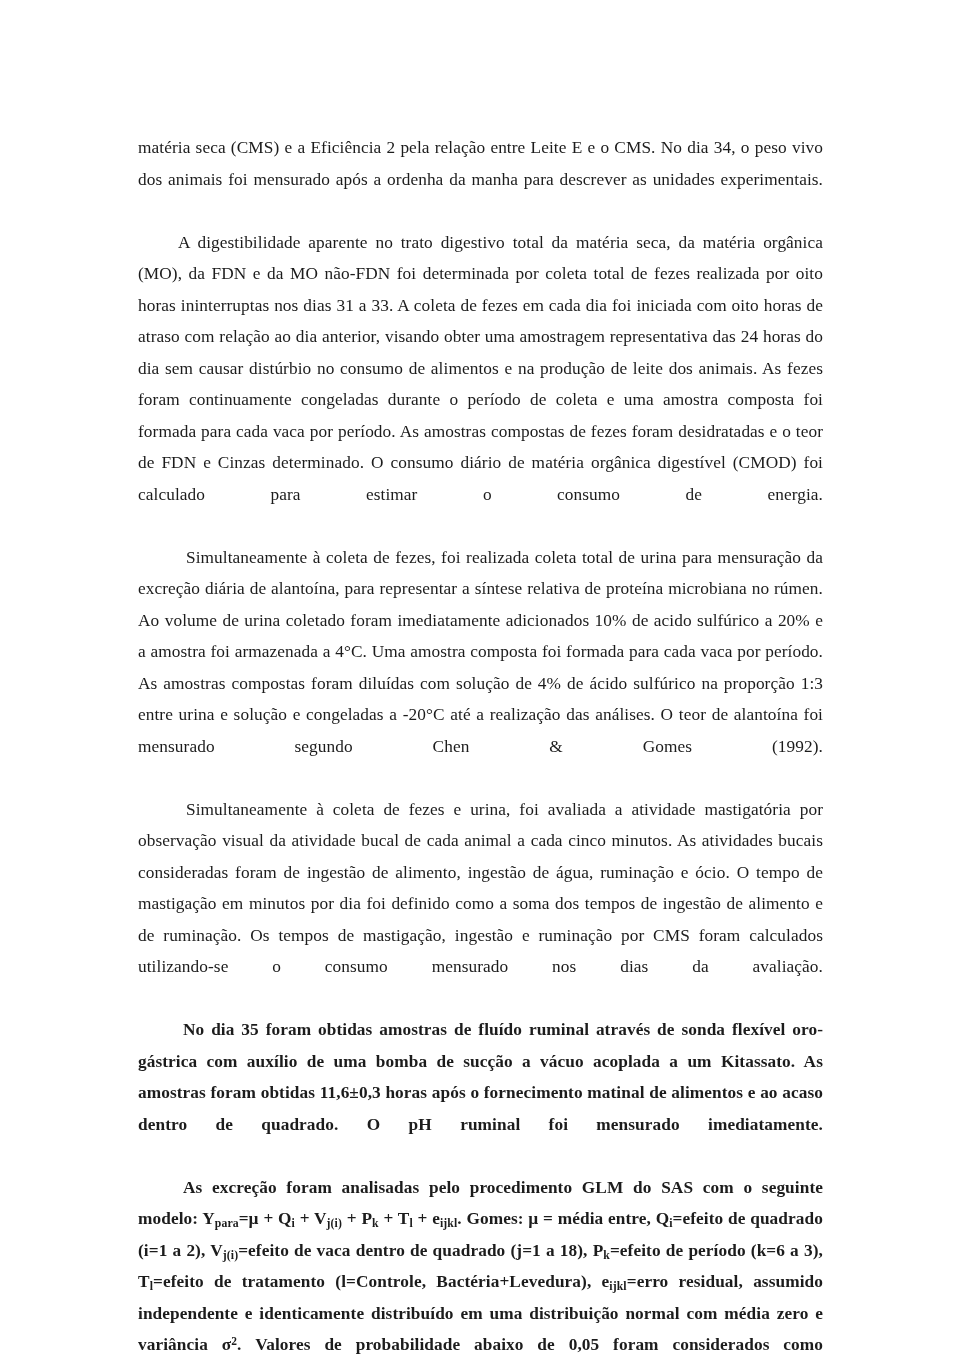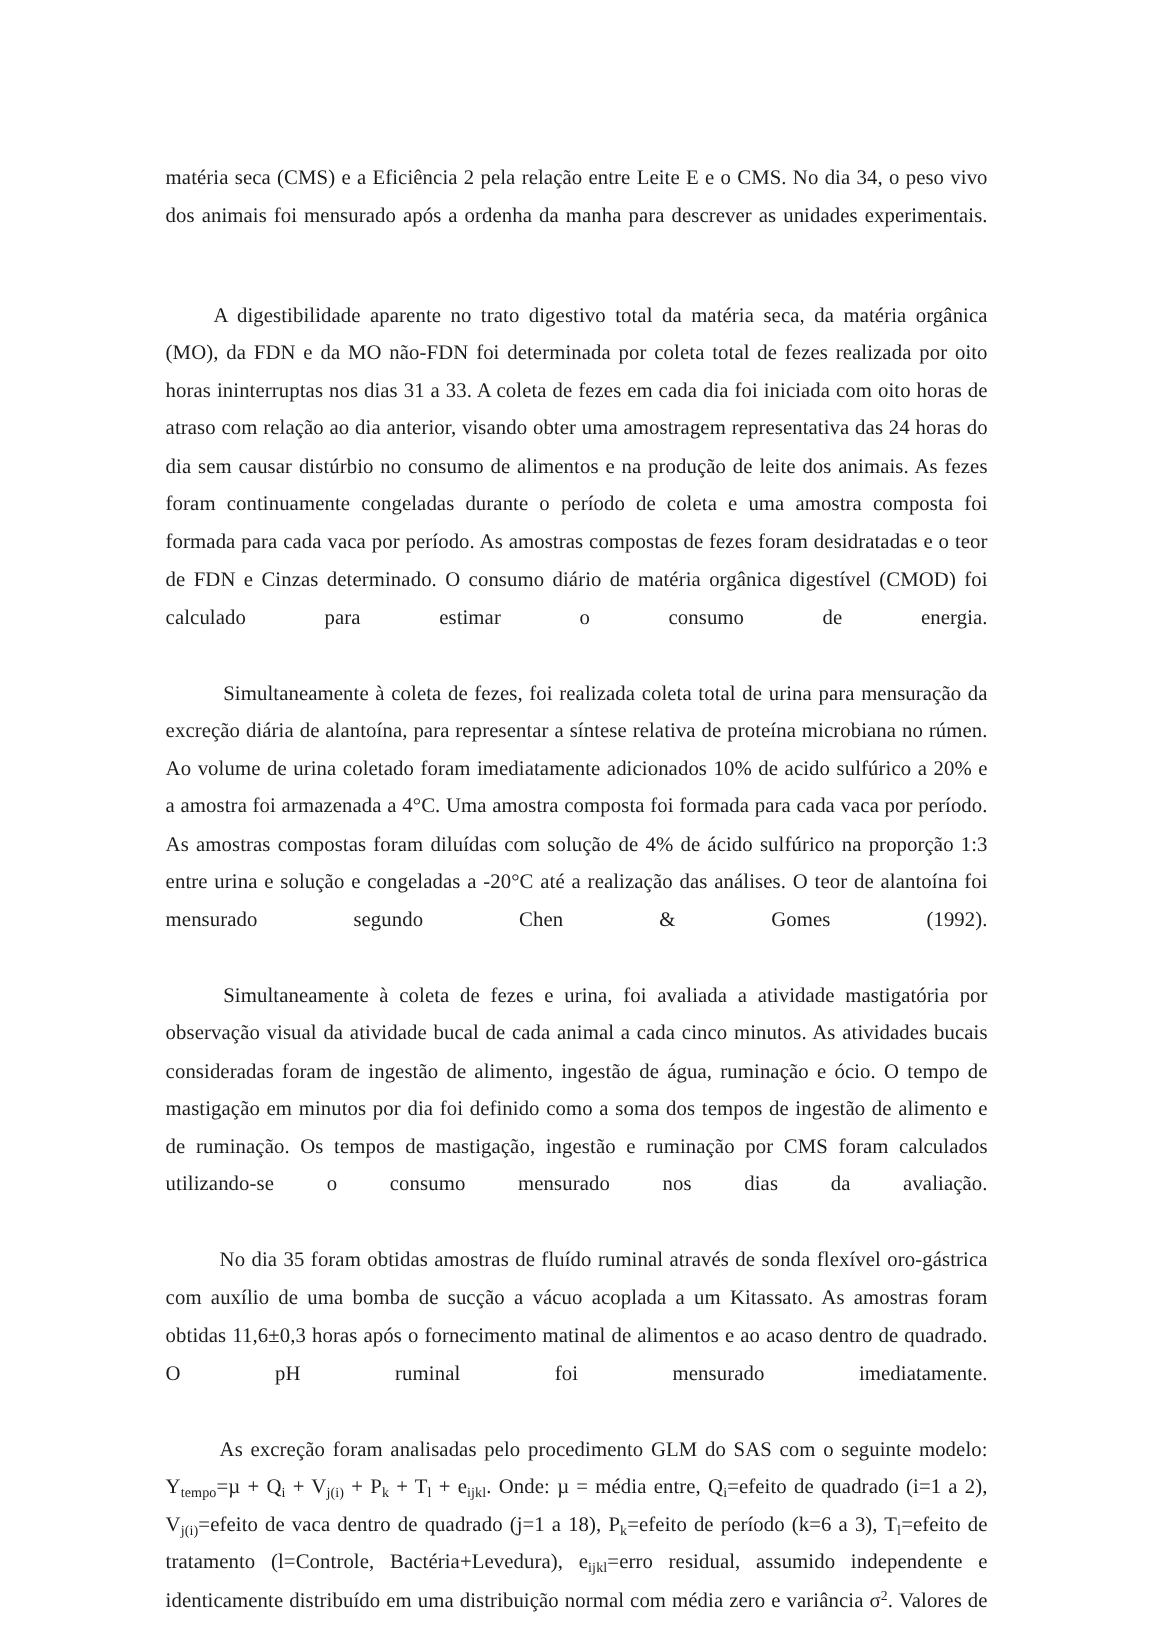--- a/index.html
+++ b/index.html
@@ -39,22 +39,22 @@
     padding: 0;
     font-size: 17.3px;
     line-height: 31.5px;
     text-align: justify;
     text-justify: inter-word;
     color: #1c1c1c;
     letter-spacing: 0.005em;
     word-spacing: 0.01em;
   }
 
-  p.para.indent-sm { text-indent: 40px; margin-top: 20px; }
-  p.para.indent-md { text-indent: 45px; }
+  p.para.indent-sm { text-indent: 40px; }
+  p.para.indent-md { text-indent: 45px; font-weight: bold; }
   p.para.indent-lg { text-indent: 48px; }
   p.para.no-indent { text-indent: 0; }
 
   
   p.para::after {
     content: "";
     display: inline-block;
     width: 100%;
   }
 
@@ -87,33 +87,33 @@
 
     <p class="para indent-lg">Simultaneamente à coleta de fezes, foi realizada coleta total de urina para mensuração da excreção diária de alantoína, para representar a síntese relativa de proteína microbiana no rúmen. Ao volume de urina coletado foram imediatamente adicionados 10% de acido sulfúrico a 20% e a amostra foi armazenada a 4°C. Uma amostra composta foi formada para cada vaca por período. As amostras compostas foram diluídas com solução de 4% de ácido sulfúrico na proporção 1:3 entre urina e solução e congeladas a -20°C até a realização das análises. O teor de alantoína foi mensurado segundo Chen &amp; Gomes (1992).</p>
 
     <p class="para indent-lg">Simultaneamente à coleta de fezes e urina, foi avaliada a atividade mastigatória por observação visual da atividade bucal de cada animal a cada cinco minutos. As atividades bucais consideradas foram de ingestão de alimento, ingestão de água, ruminação e ócio. O tempo de mastigação em minutos por dia foi definido como a soma dos tempos de ingestão de alimento e de ruminação. Os tempos de mastigação, ingestão e ruminação por CMS foram calculados utilizando-se o consumo mensurado nos dias da avaliação.</p>
 
     <p class="para indent-md">No dia 35 foram obtidas amostras de fluído ruminal através de sonda flexível oro-gástrica com auxílio de uma bomba de sucção a vácuo acoplada a um Kitassato. As amostras foram obtidas 11,6±0,3 horas após o fornecimento matinal de alimentos e ao acaso dentro de quadrado. O pH ruminal foi mensurado imediatamente.</p>
 
     <p class="para indent-md formula-line">
       <span>As excreção foram analisadas pelo procedimento GLM do SAS com o seguinte modelo:</span>
       <span>
-        <span class="nowrap"><span>Y</span><sub>tempo</sub><span>=</span><span>µ</span></span>
+        <span class="nowrap"><span>Y</span><sub>para</sub><span>=</span><span>µ</span></span>
         <span>+</span>
         <span class="nowrap"><span>Q</span><sub>i</sub></span>
         <span>+</span>
         <span class="nowrap"><span>V</span><sub>j(i)</sub></span>
         <span>+</span>
         <span class="nowrap"><span>P</span><sub>k</sub></span>
         <span>+</span>
         <span class="nowrap"><span>T</span><sub>l</sub></span>
         <span>+</span>
         <span class="nowrap"><span>e</span><sub>ijkl</sub><span>.</span></span>
       </span>
-      <span>Onde:</span>
+      <span>Gomes:</span>
       <span class="nowrap">µ</span><span> = </span><span>média entre,</span>
       <span class="nowrap"><span>Q</span><sub>i</sub><span>=</span></span><span>efeito de quadrado (i=1 a 2),</span>
       <span class="nowrap"><span>V</span><sub>j(i)</sub><span>=</span></span><span>efeito de vaca dentro de quadrado (j=1 a 18),</span>
       <span class="nowrap"><span>P</span><sub>k</sub><span>=</span></span><span>efeito de período (k=6 a 3),</span>
       <span class="nowrap"><span>T</span><sub>l</sub><span>=</span></span><span>efeito de tratamento (l=Controle, Bactéria+Levedura),</span>
       <span class="nowrap"><span>e</span><sub>ijkl</sub><span>=</span></span><span>erro residual, assumido independente e identicamente distribuído em uma distribuição normal com média zero e variância</span>
       <span class="nowrap"><span>σ</span><sup>2</sup></span><span>. Valores de probabilidade abaixo de 0,05 foram considerados como significativos, abaixo de 0,10 como tendência e abaixo de 0,15 como tendência fraca.</span>
     </p>
 
   </div>

